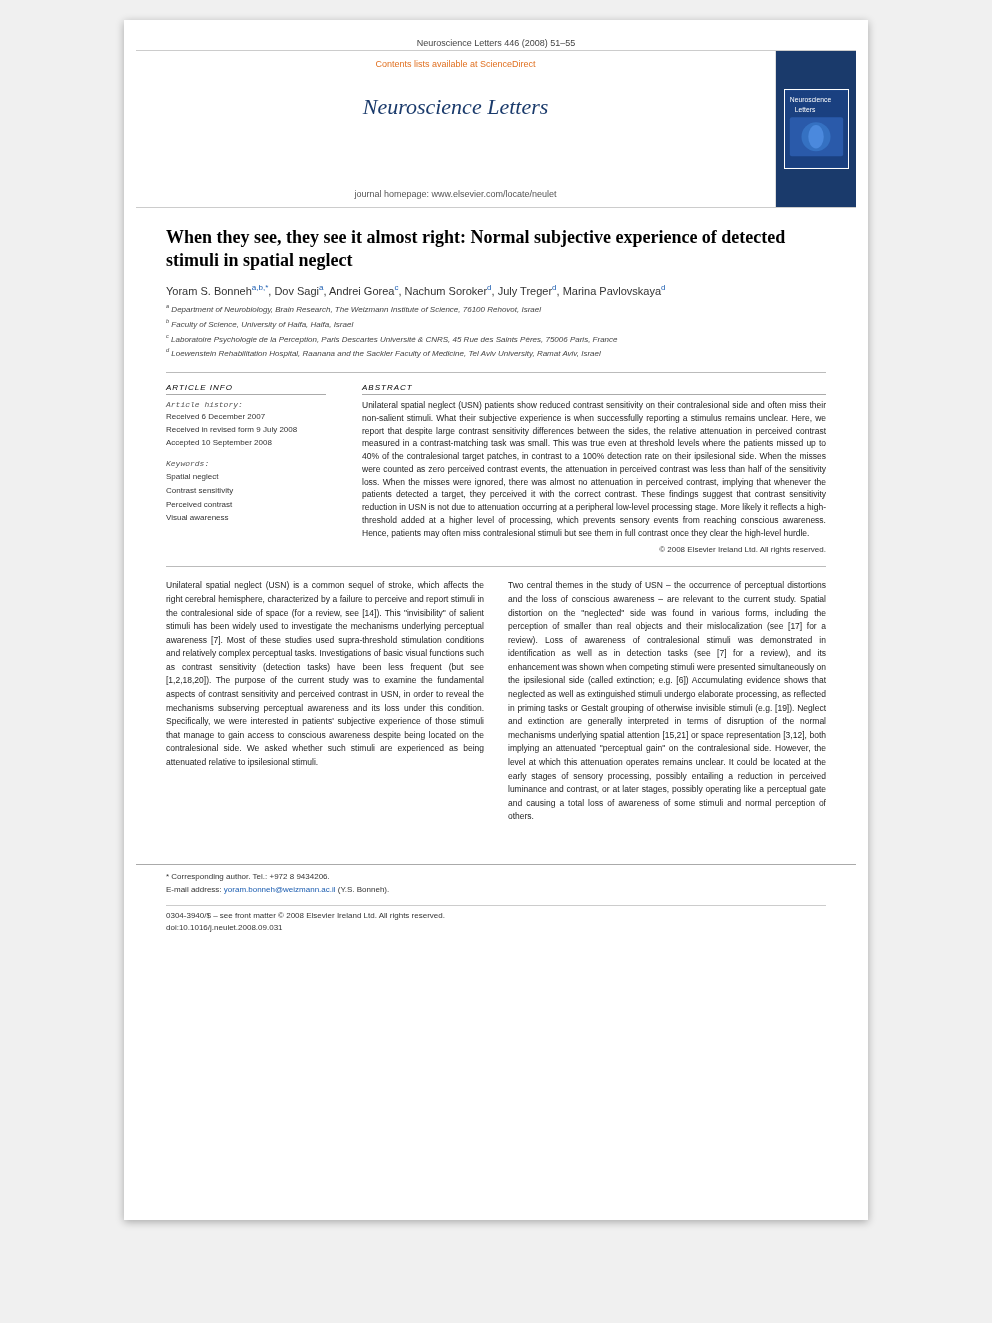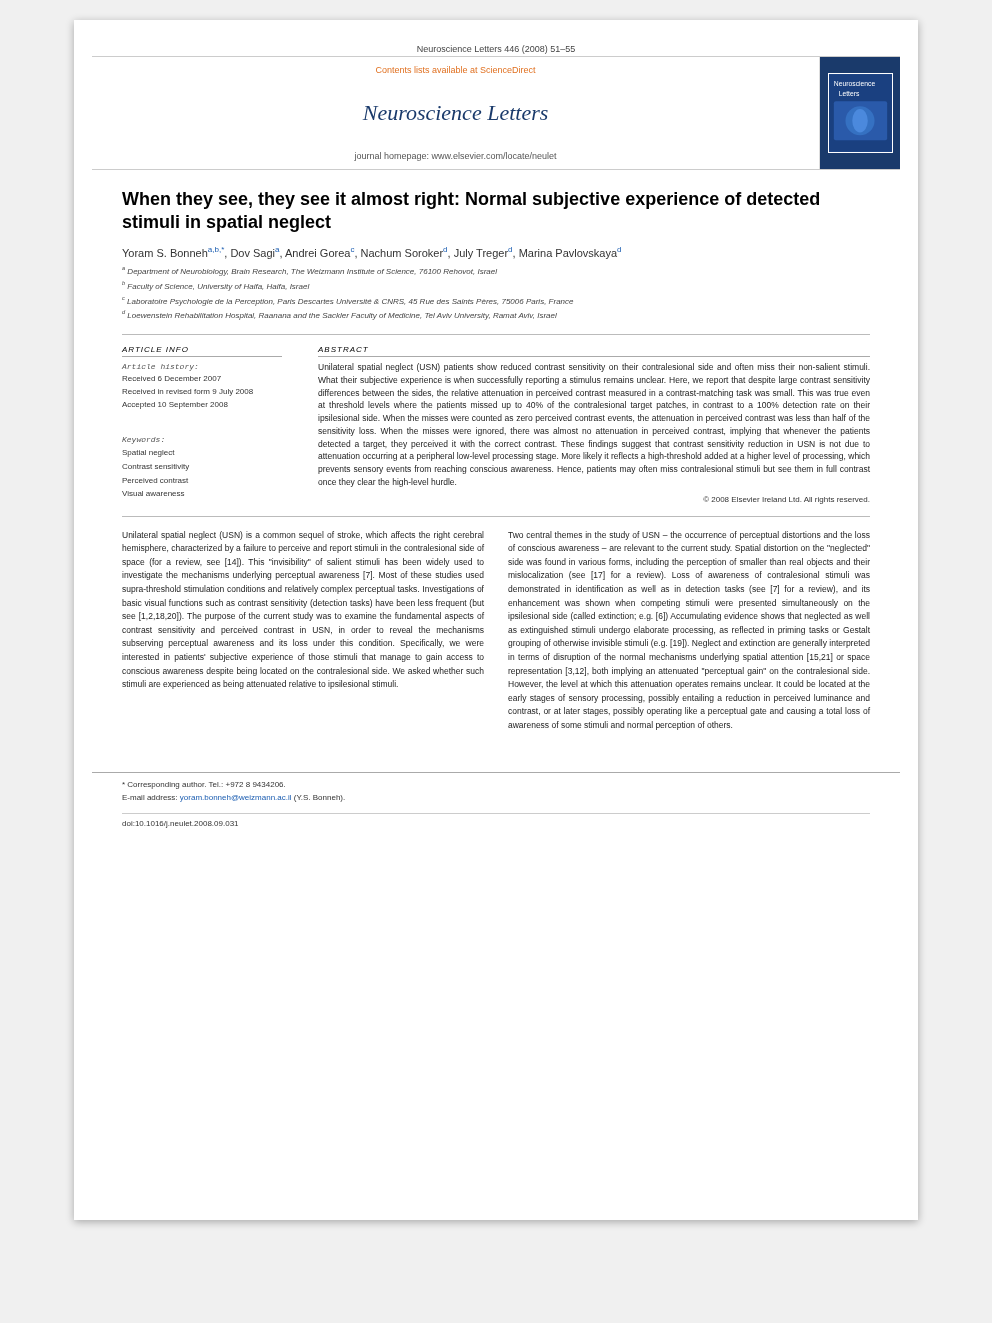--- a/index.html
+++ b/index.html
@@ -5,23 +5,23 @@
     * { margin: 0; padding: 0; box-sizing: border-box; }
     body {
       background: #f0f0f0;
       font-family: 'Times New Roman', Times, serif;
       display: flex;
       justify-content: center;
       padding: 20px;
     }
     .page {
       background: #fff;
-      width: 844px;
+      width: 744px;
       min-height: 1200px;
-      padding: 18px;
+      padding: 12px;
       box-shadow: 0 2px 8px rgba(0,0,0,0.3);
     }
 
     
     .journal-header-top {
       text-align: center;
       font-size: 9px;
       color: #444;
       padding: 6px 10px 2px;
       font-family: Arial, sans-serif;
@@ -79,20 +79,21 @@
       font-size: 22px;
       color: #1a3a6b;
       font-family: 'Times New Roman', Times, serif;
       font-style: italic;
       margin: 4px 0;
     }
     .journal-homepage {
       font-size: 9px;
       color: #555;
       font-family: Arial, sans-serif;
+      margin-top: 44px;
     }
     .banner-logo-right {
       width: 80px;
       background: #1a3a6b;
       display: flex;
       align-items: center;
       justify-content: center;
       padding: 6px;
     }
     .journal-cover-img {
@@ -112,21 +113,21 @@
     .article-content {
       padding: 18px 30px 20px;
     }
 
     .article-title {
       font-size: 18px;
       font-weight: bold;
       color: #000;
       line-height: 1.3;
       margin-bottom: 10px;
-      font-family: Liberation Sans, sans-serif;
+      font-family: Liberation Serif, serif;
     }
 
     .authors {
       font-size: 11px;
       color: #333;
       margin-bottom: 6px;
       font-family: Arial, sans-serif;
     }
     .authors sup {
       font-size: 8px;
@@ -319,21 +320,21 @@
     <div class="two-col">
 
       <div class="article-info">
         <div class="info-section-title">ARTICLE INFO</div>
         <div class="info-label">Article history:</div>
         <div class="info-dates">
           <div>Received 6 December 2007</div>
           <div>Received in revised form 9 July 2008</div>
           <div>Accepted 10 September 2008</div>
         </div>
-        <div style="margin-top:24px;">
+        <div style="margin-top:10px;">
           <div class="info-label">Keywords:</div>
           <div class="keywords-list">
             <div>Spatial neglect</div>
             <div>Contrast sensitivity</div>
             <div>Perceived contrast</div>
             <div>Visual awareness</div>
           </div>
         </div>
       </div>
 
@@ -356,19 +357,20 @@
   <div class="footer-notes">
     <div class="footer-line">
       <span>* Corresponding author. Tel.: +972 8 9434206.</span>
     </div>
     <div class="footer-line">
       <span>E-mail address:</span>
       <span class="footer-link">yoram.bonneh@weizmann.ac.il</span>
       <span>(Y.S. Bonneh).</span>
     </div>
     <div style="margin-top:8px; border-top:1px solid #ccc; padding-top:4px;">
+      <div class="footer-line">0304-3940/$ – see front matter © 2008 Elsevier Ireland Ltd. All rights reserved.</div>
       <div class="footer-line">
         <span>doi:10.1016/j.neulet.2008.09.031</span>
       </div>
     </div>
   </div>
 
 </div>
 
 </body></html>

